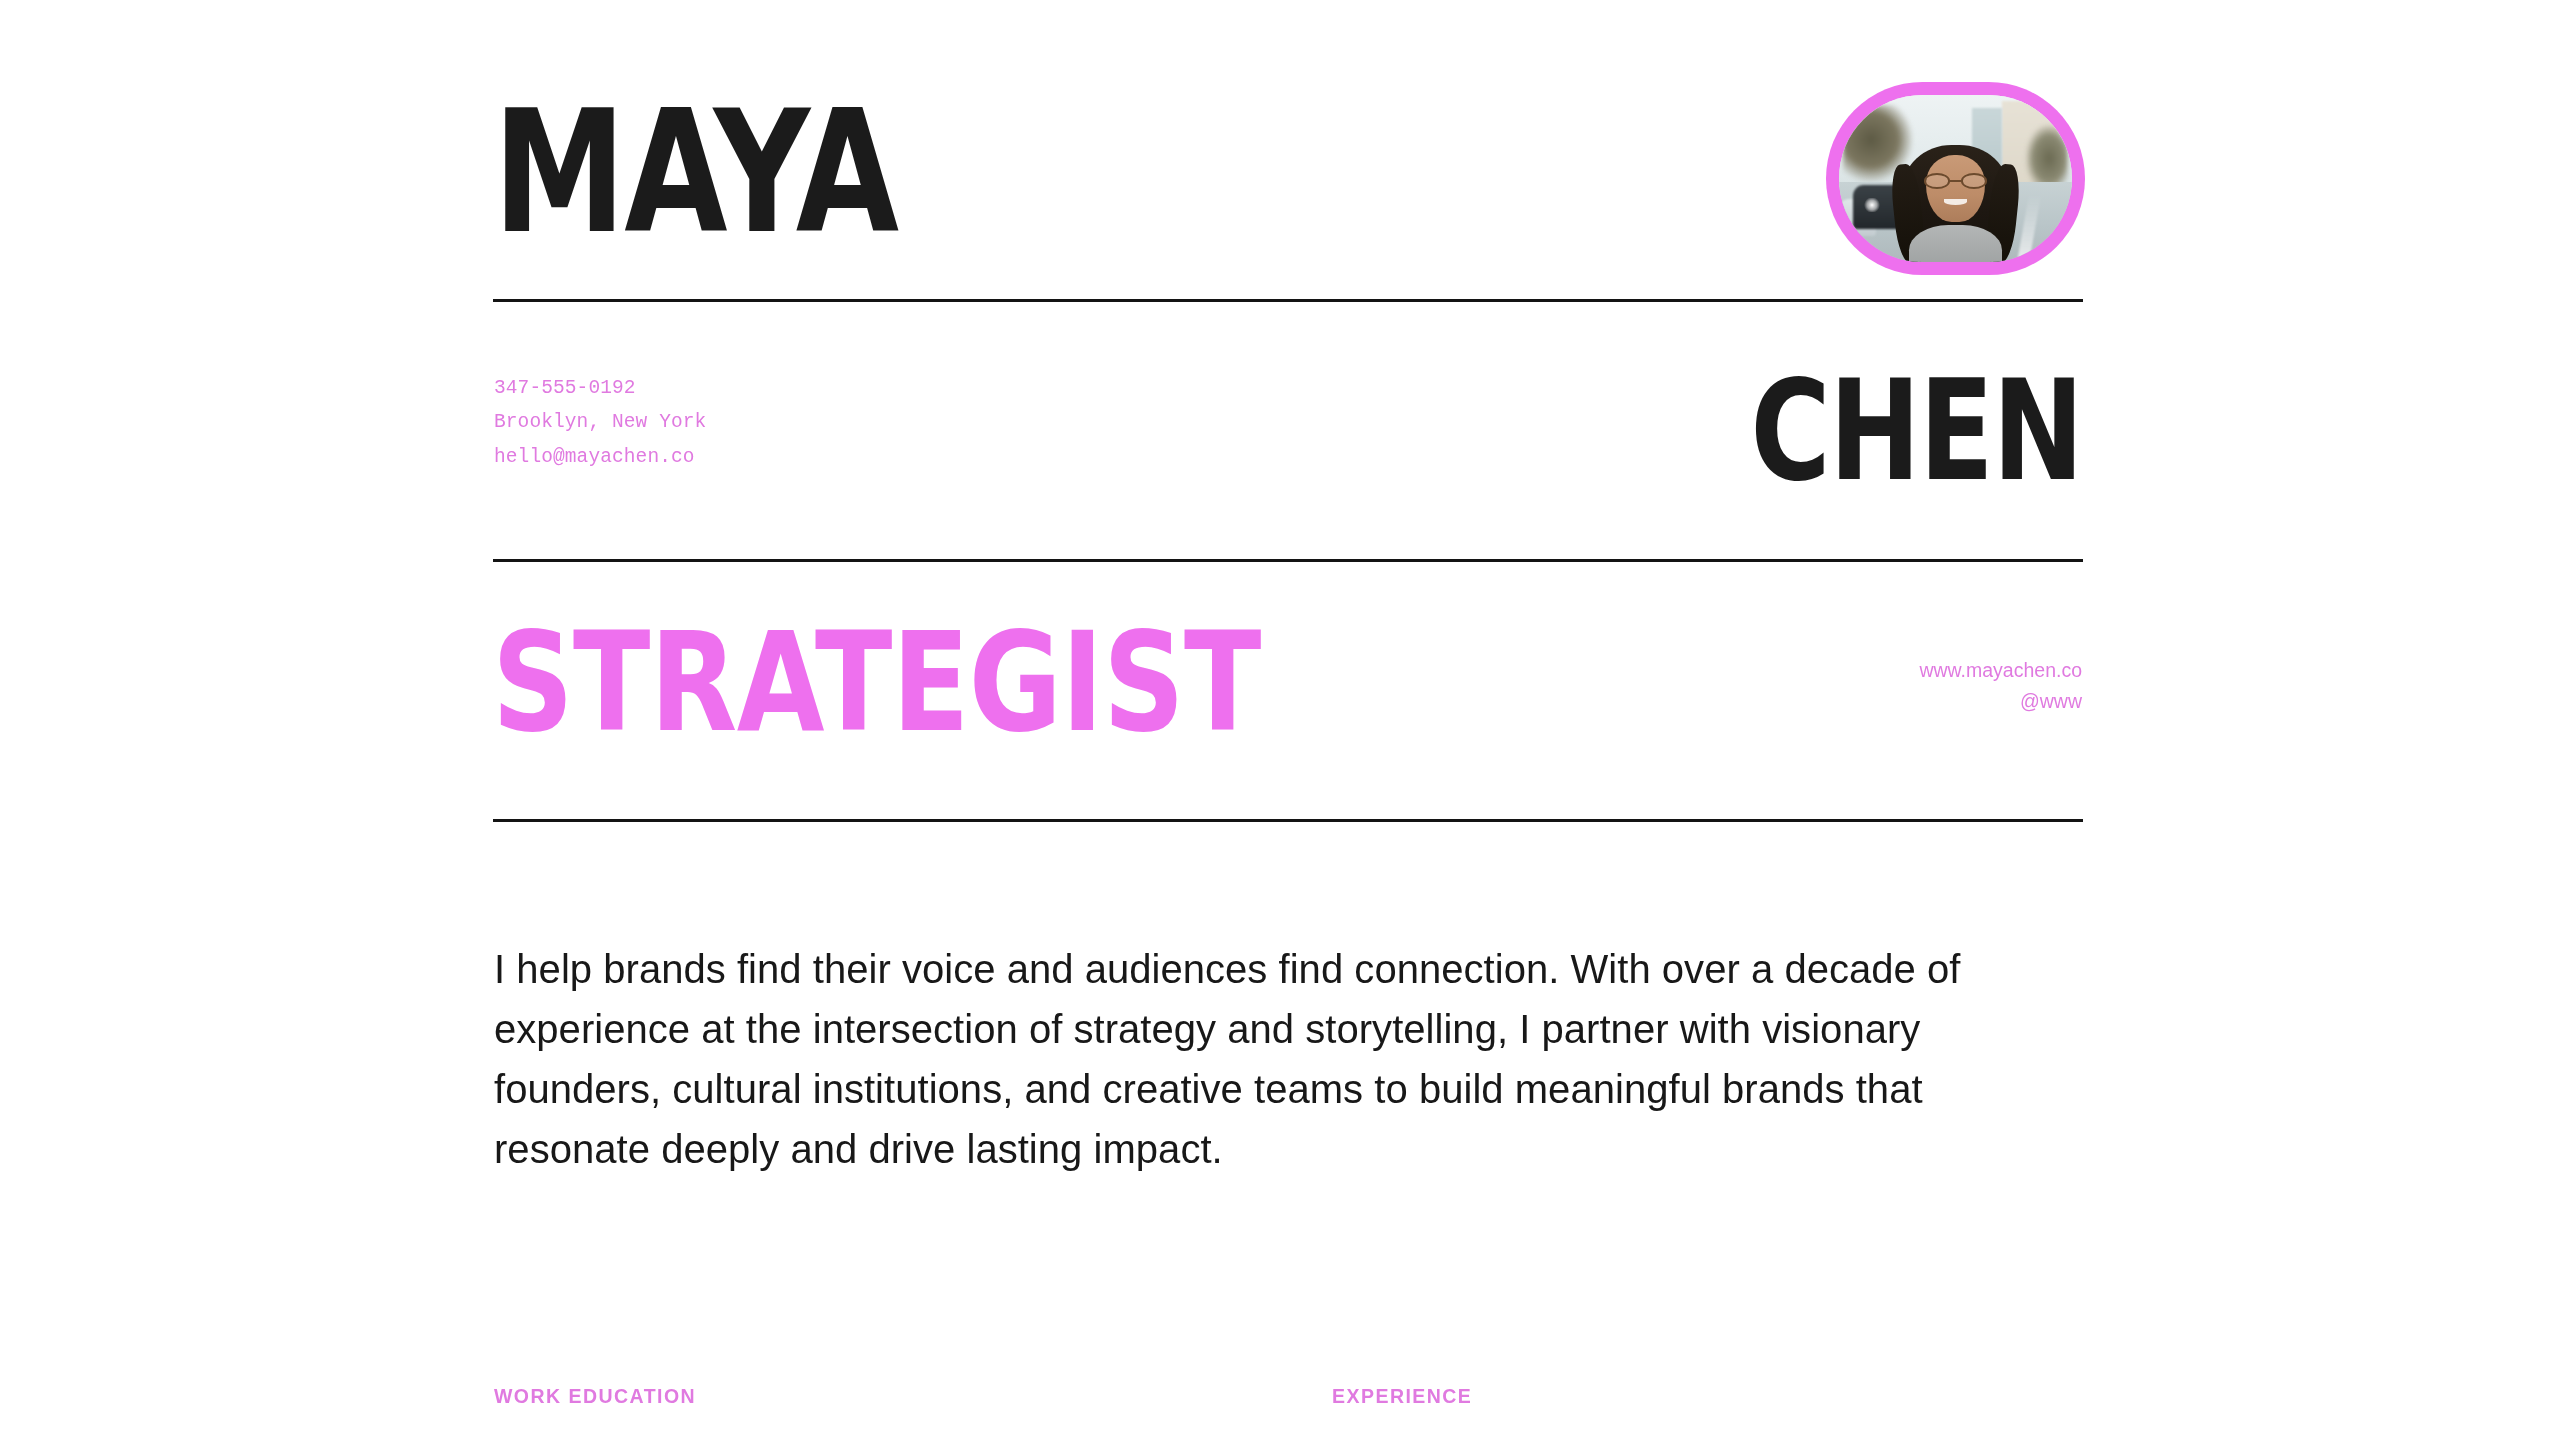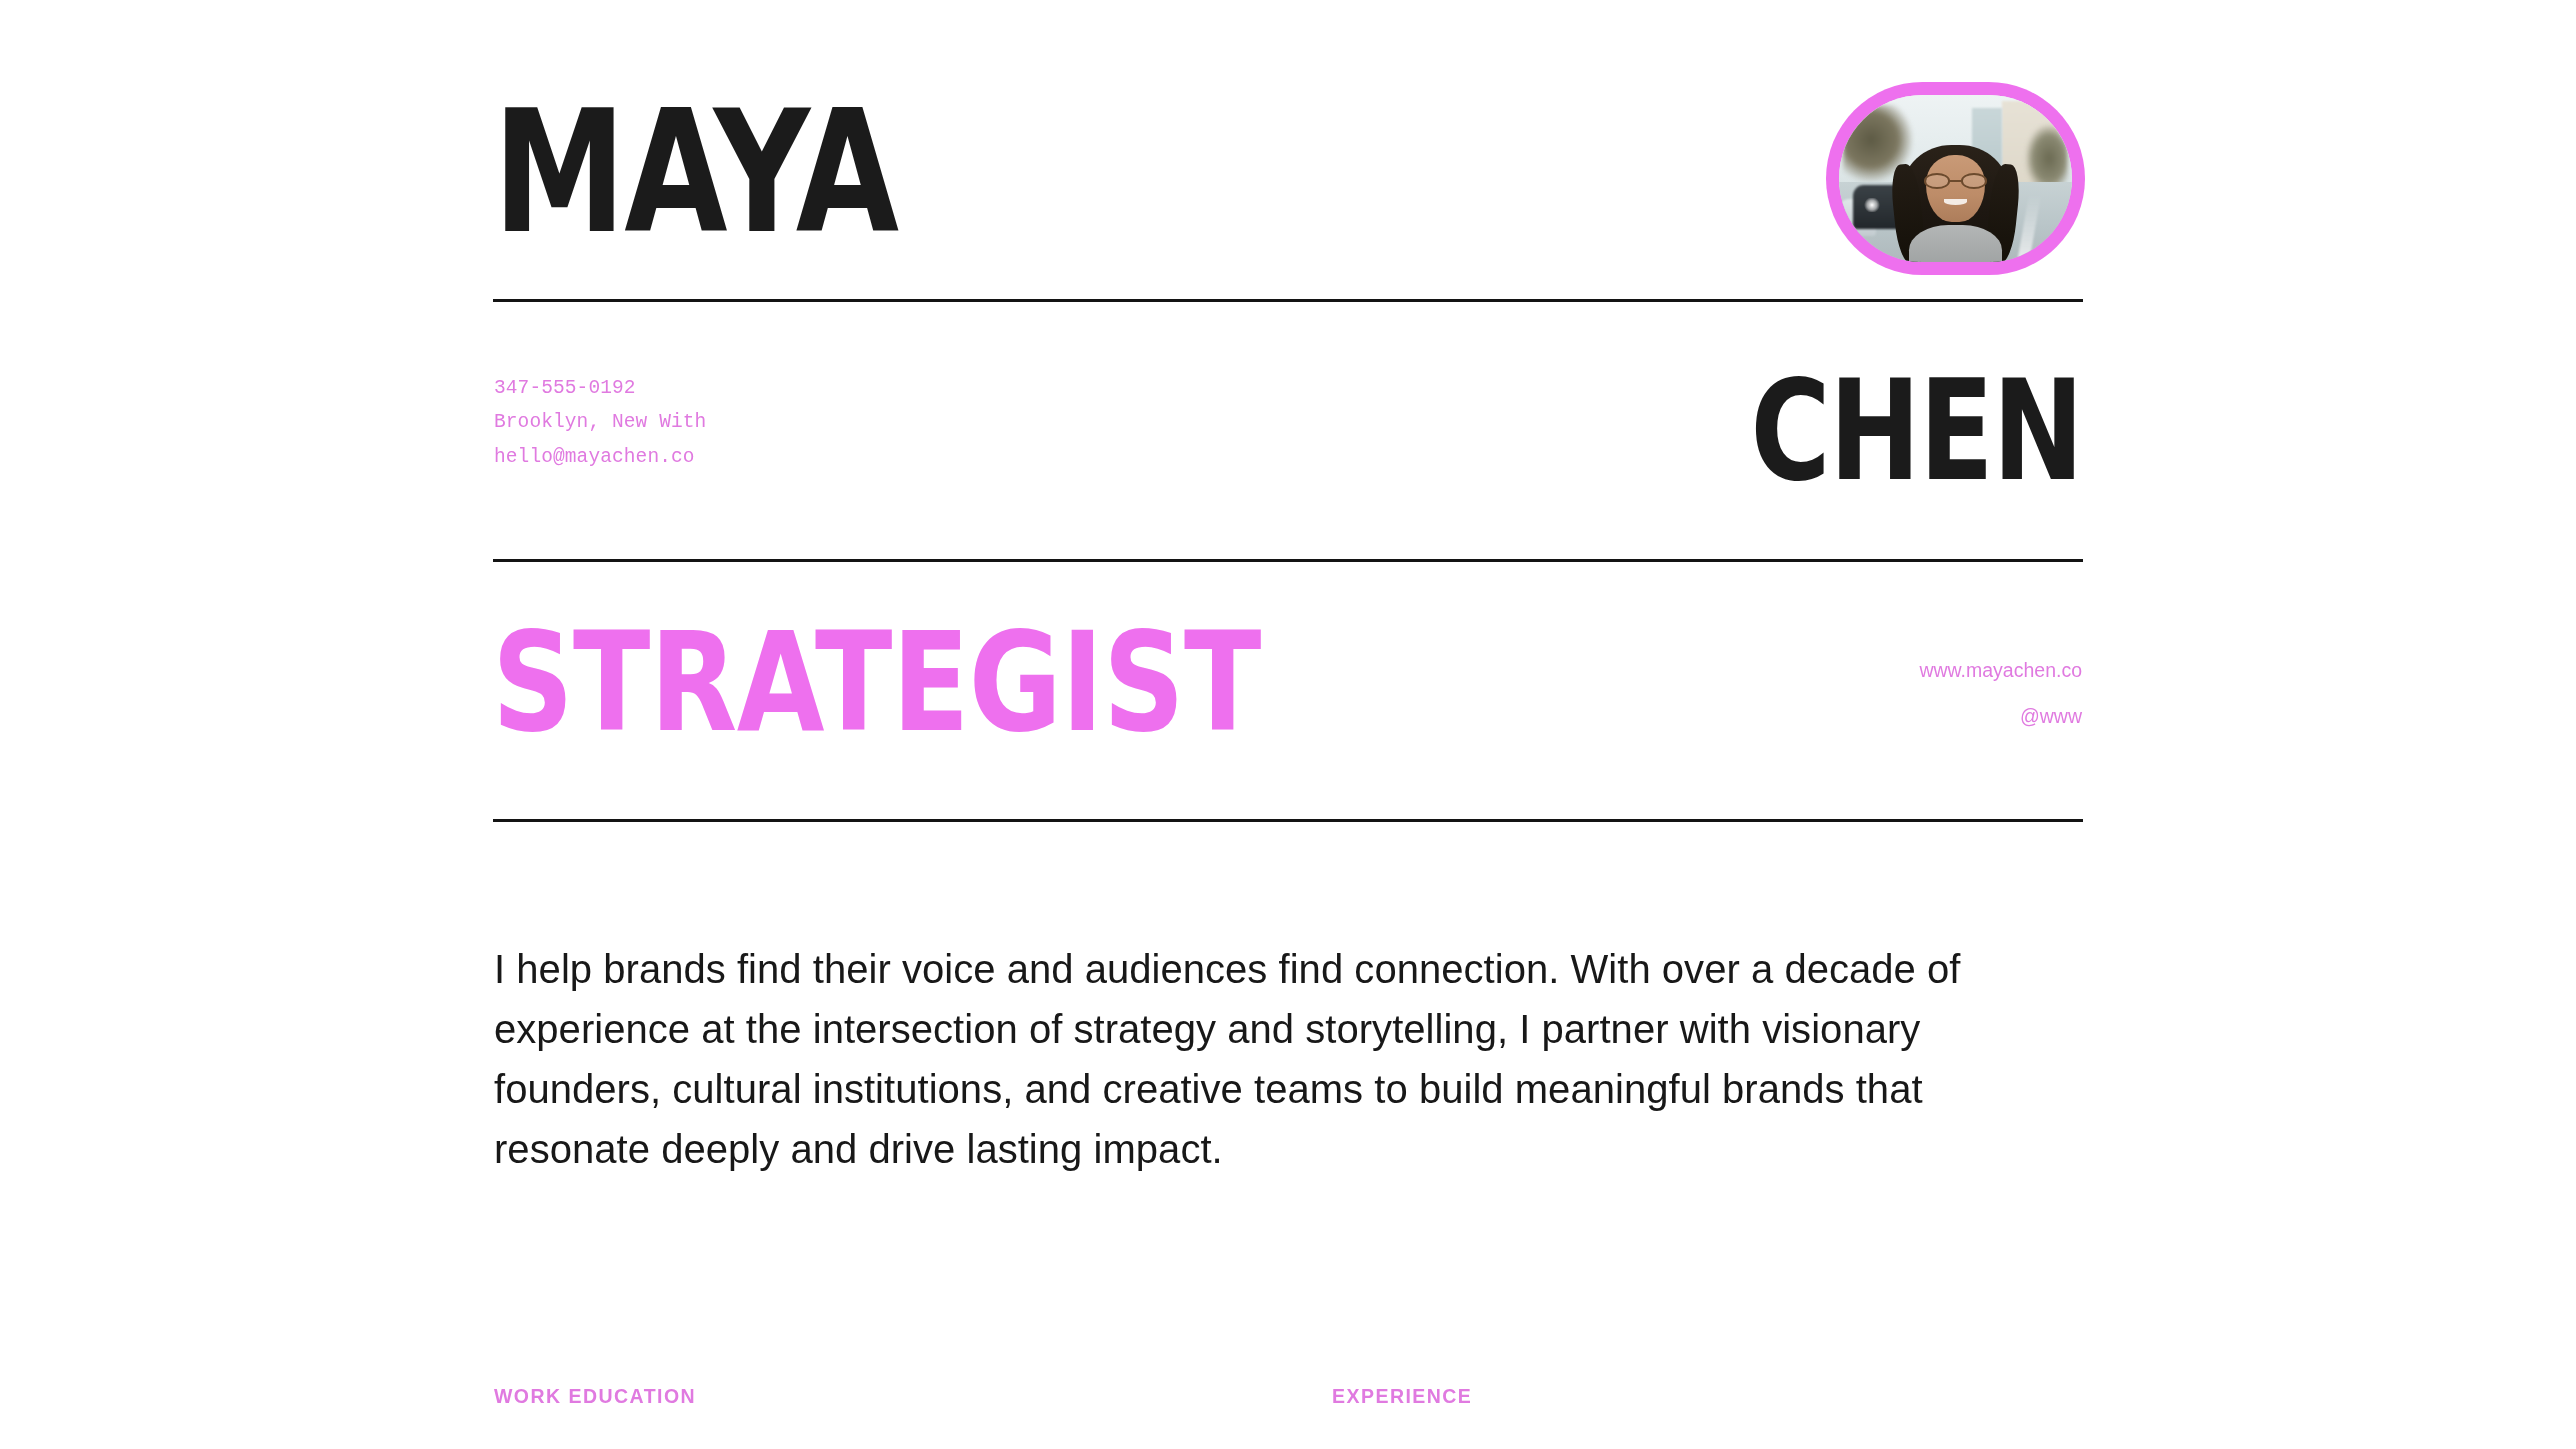--- a/index.html
+++ b/index.html
@@ -97,21 +97,21 @@
   }
 
   
   .weblinks {
     position: absolute;
     right: 494px;
     top: 661px;
     display: flex;
     flex-direction: column;
     align-items: flex-end;
-    gap: 26px;
+    gap: 11px;
   }
   .weblinks .line {
     font-family: "Liberation Sans", sans-serif;
     font-size: 19.5px;
     font-weight: 400;
     color: #e07ae0;
     line-height: 1;
     white-space: nowrap;
   }
 
@@ -307,21 +307,21 @@
         <span class="lens r"></span>
       </div>
       <div class="ph-smile"></div>
     </div>
   </div>
 
   <div class="rule r1"></div>
 
   <div class="contact">
     <div class="line">347-555-0192</div>
-    <div class="line">Brooklyn, New With</div>
+    <div class="line">Brooklyn, New York</div>
     <div class="line">hello@mayachen.co</div>
   </div>
 
   <div class="bigname name-last">CHEN</div>
 
   <div class="rule r2"></div>
 
   <div class="role">STRATEGIST</div>
 
   <div class="weblinks">

